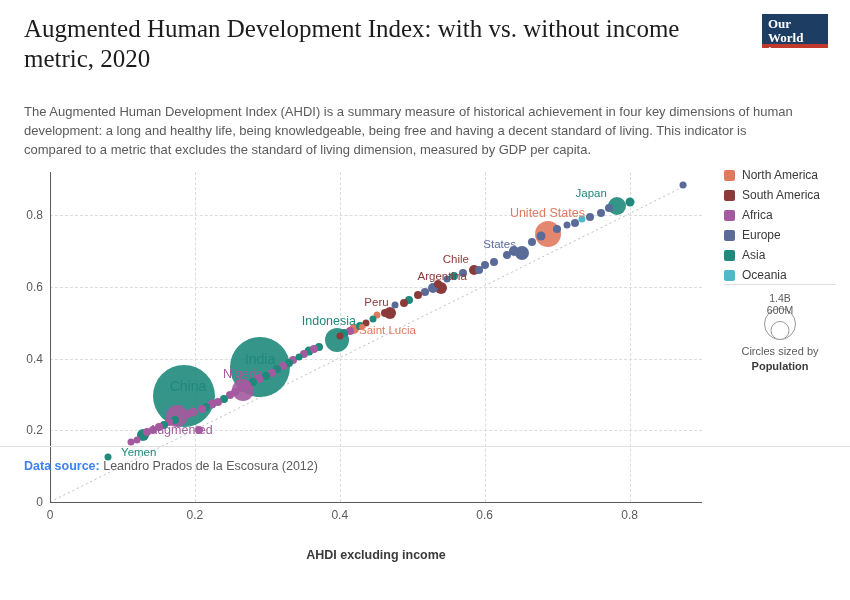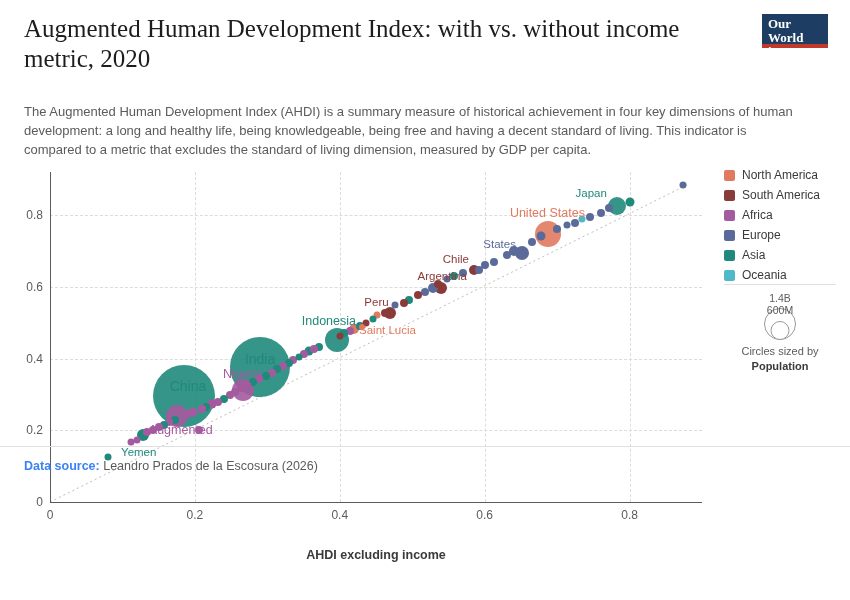--- a/index.html
+++ b/index.html
@@ -290,17 +290,17 @@
     </div>
     <div class="sized-by">
       <span>Circles sized by</span><br>
       <b>Population</b>
     </div>
   </div>
 
   <div class="footer">
     <div>
       <b>Data source:</b>
-      <span>Leandro Prados de la Escosura (2026)</span>
+      <span>Leandro Prados de la Escosura (2012)</span>
     </div>
   </div>
 
 </div>
 
 </body></html>

